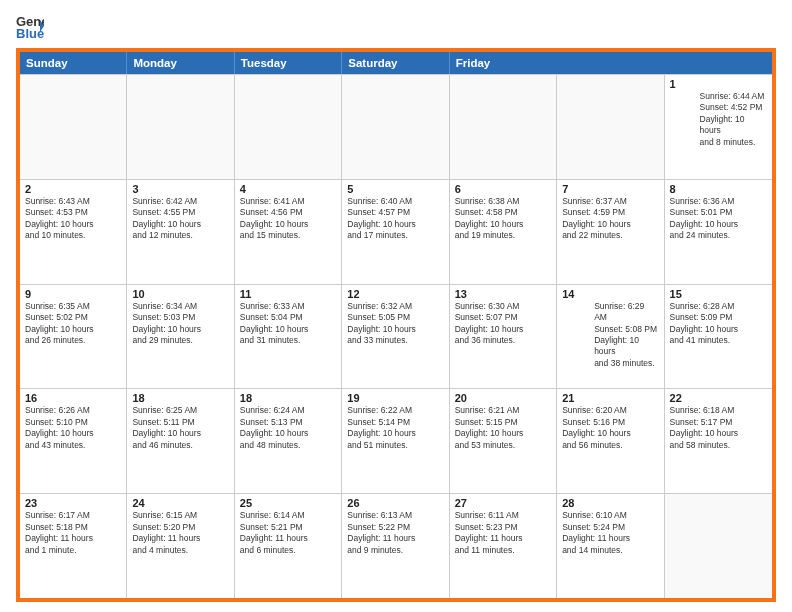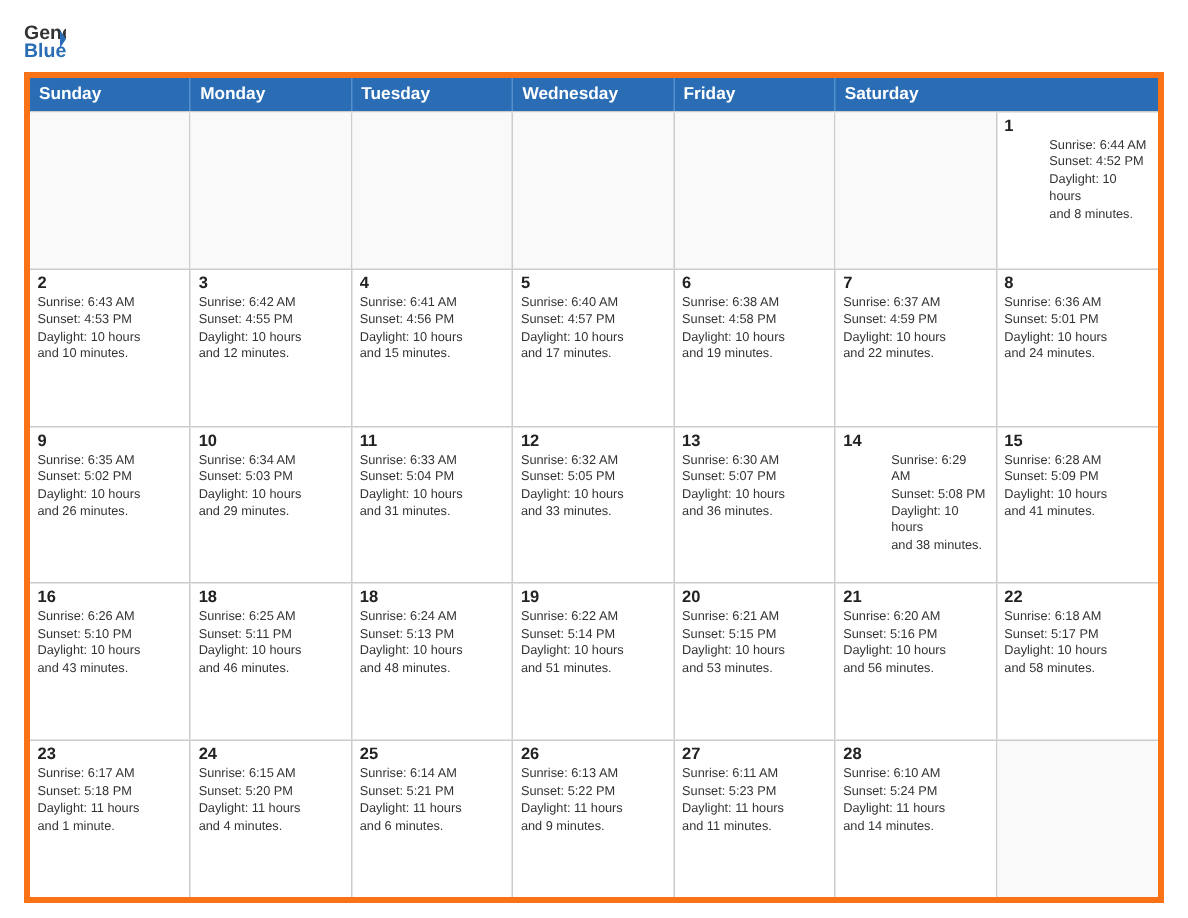--- a/index.html
+++ b/index.html
@@ -117,23 +117,22 @@
       <div class="month-title"></div>
       <div class="location"></div>
     </div>
   </div>
 
   <div class="calendar">
     <div class="cal-header" id="cal-header">
         <div class="cal-header-cell">Sunday</div>
         <div class="cal-header-cell">Monday</div>
         <div class="cal-header-cell">Tuesday</div>
-        <div class="cal-header-cell">Wednesday</div>
+        <div class="cal-header-cell">Saturday</div>
         <div class="cal-header-cell">Friday</div>
-        <div class="cal-header-cell">Saturday</div>
       </div>
     <div class="cal-body" id="cal-body">
         <div class="cal-row">
           <div class="cal-cell empty"></div>
           <div class="cal-cell empty"></div>
           <div class="cal-cell empty"></div>
           <div class="cal-cell empty"></div>
           <div class="cal-cell empty"></div>
           <div class="cal-cell empty"></div>
           <div class="cal-cell">

